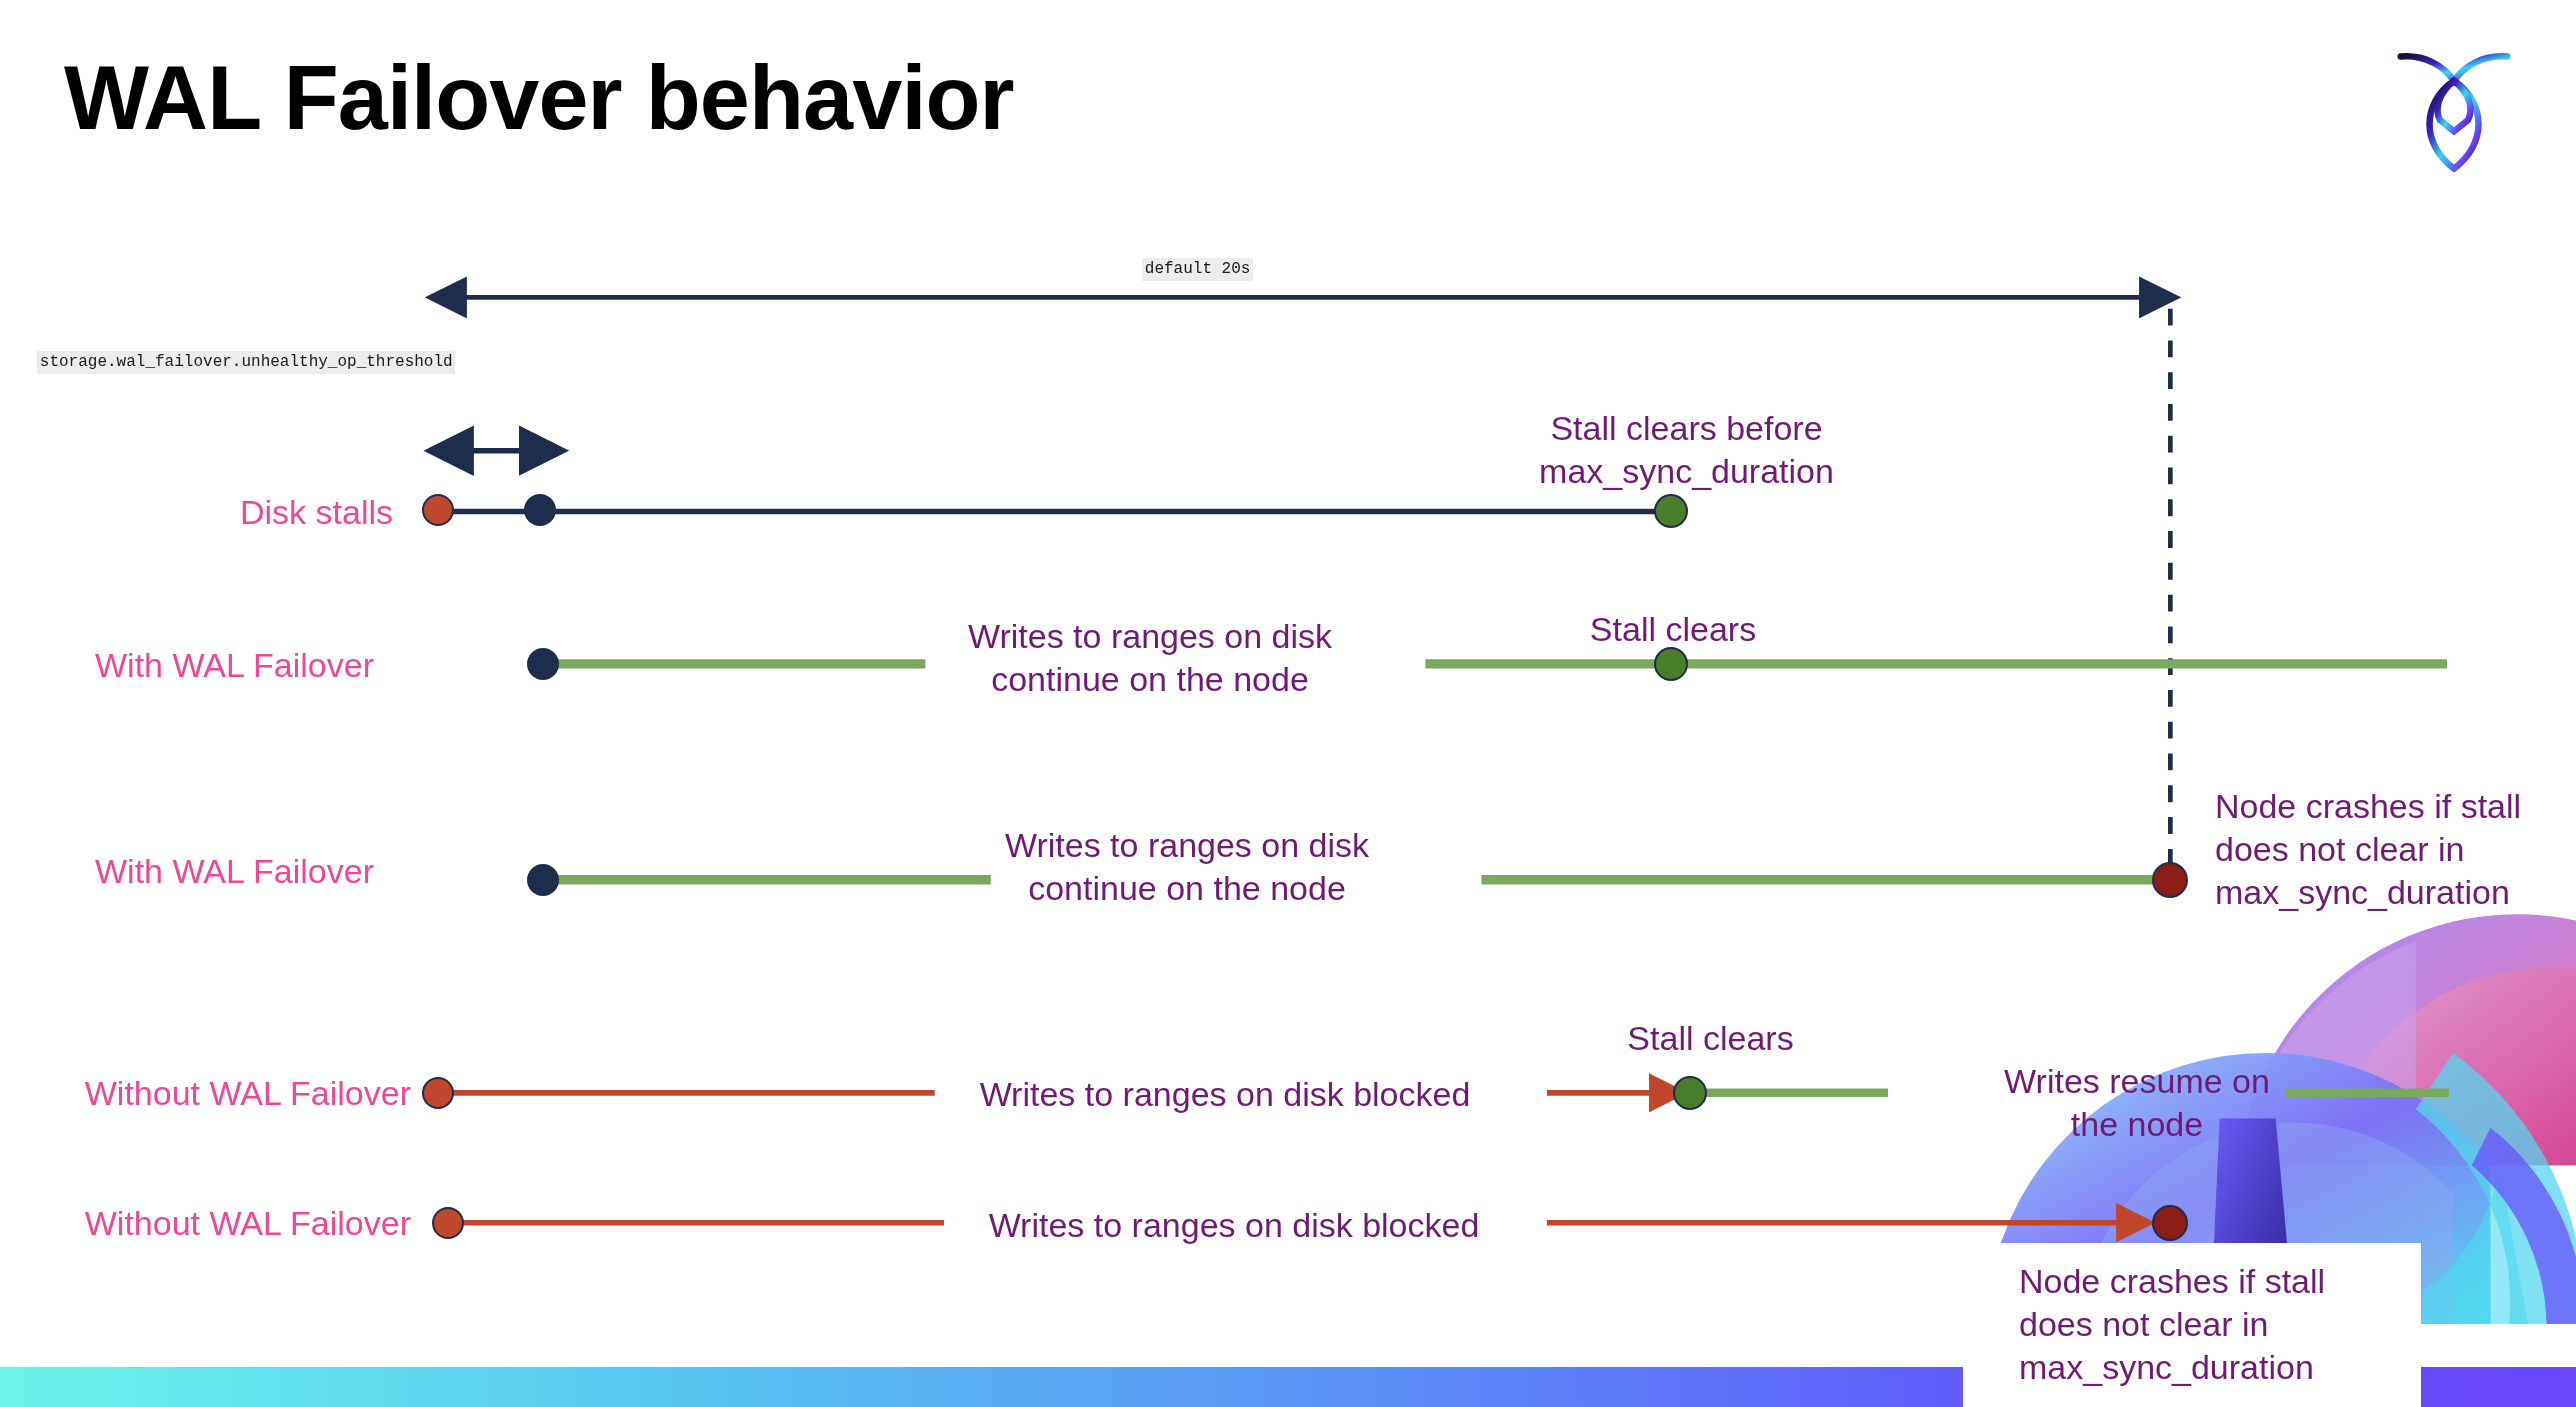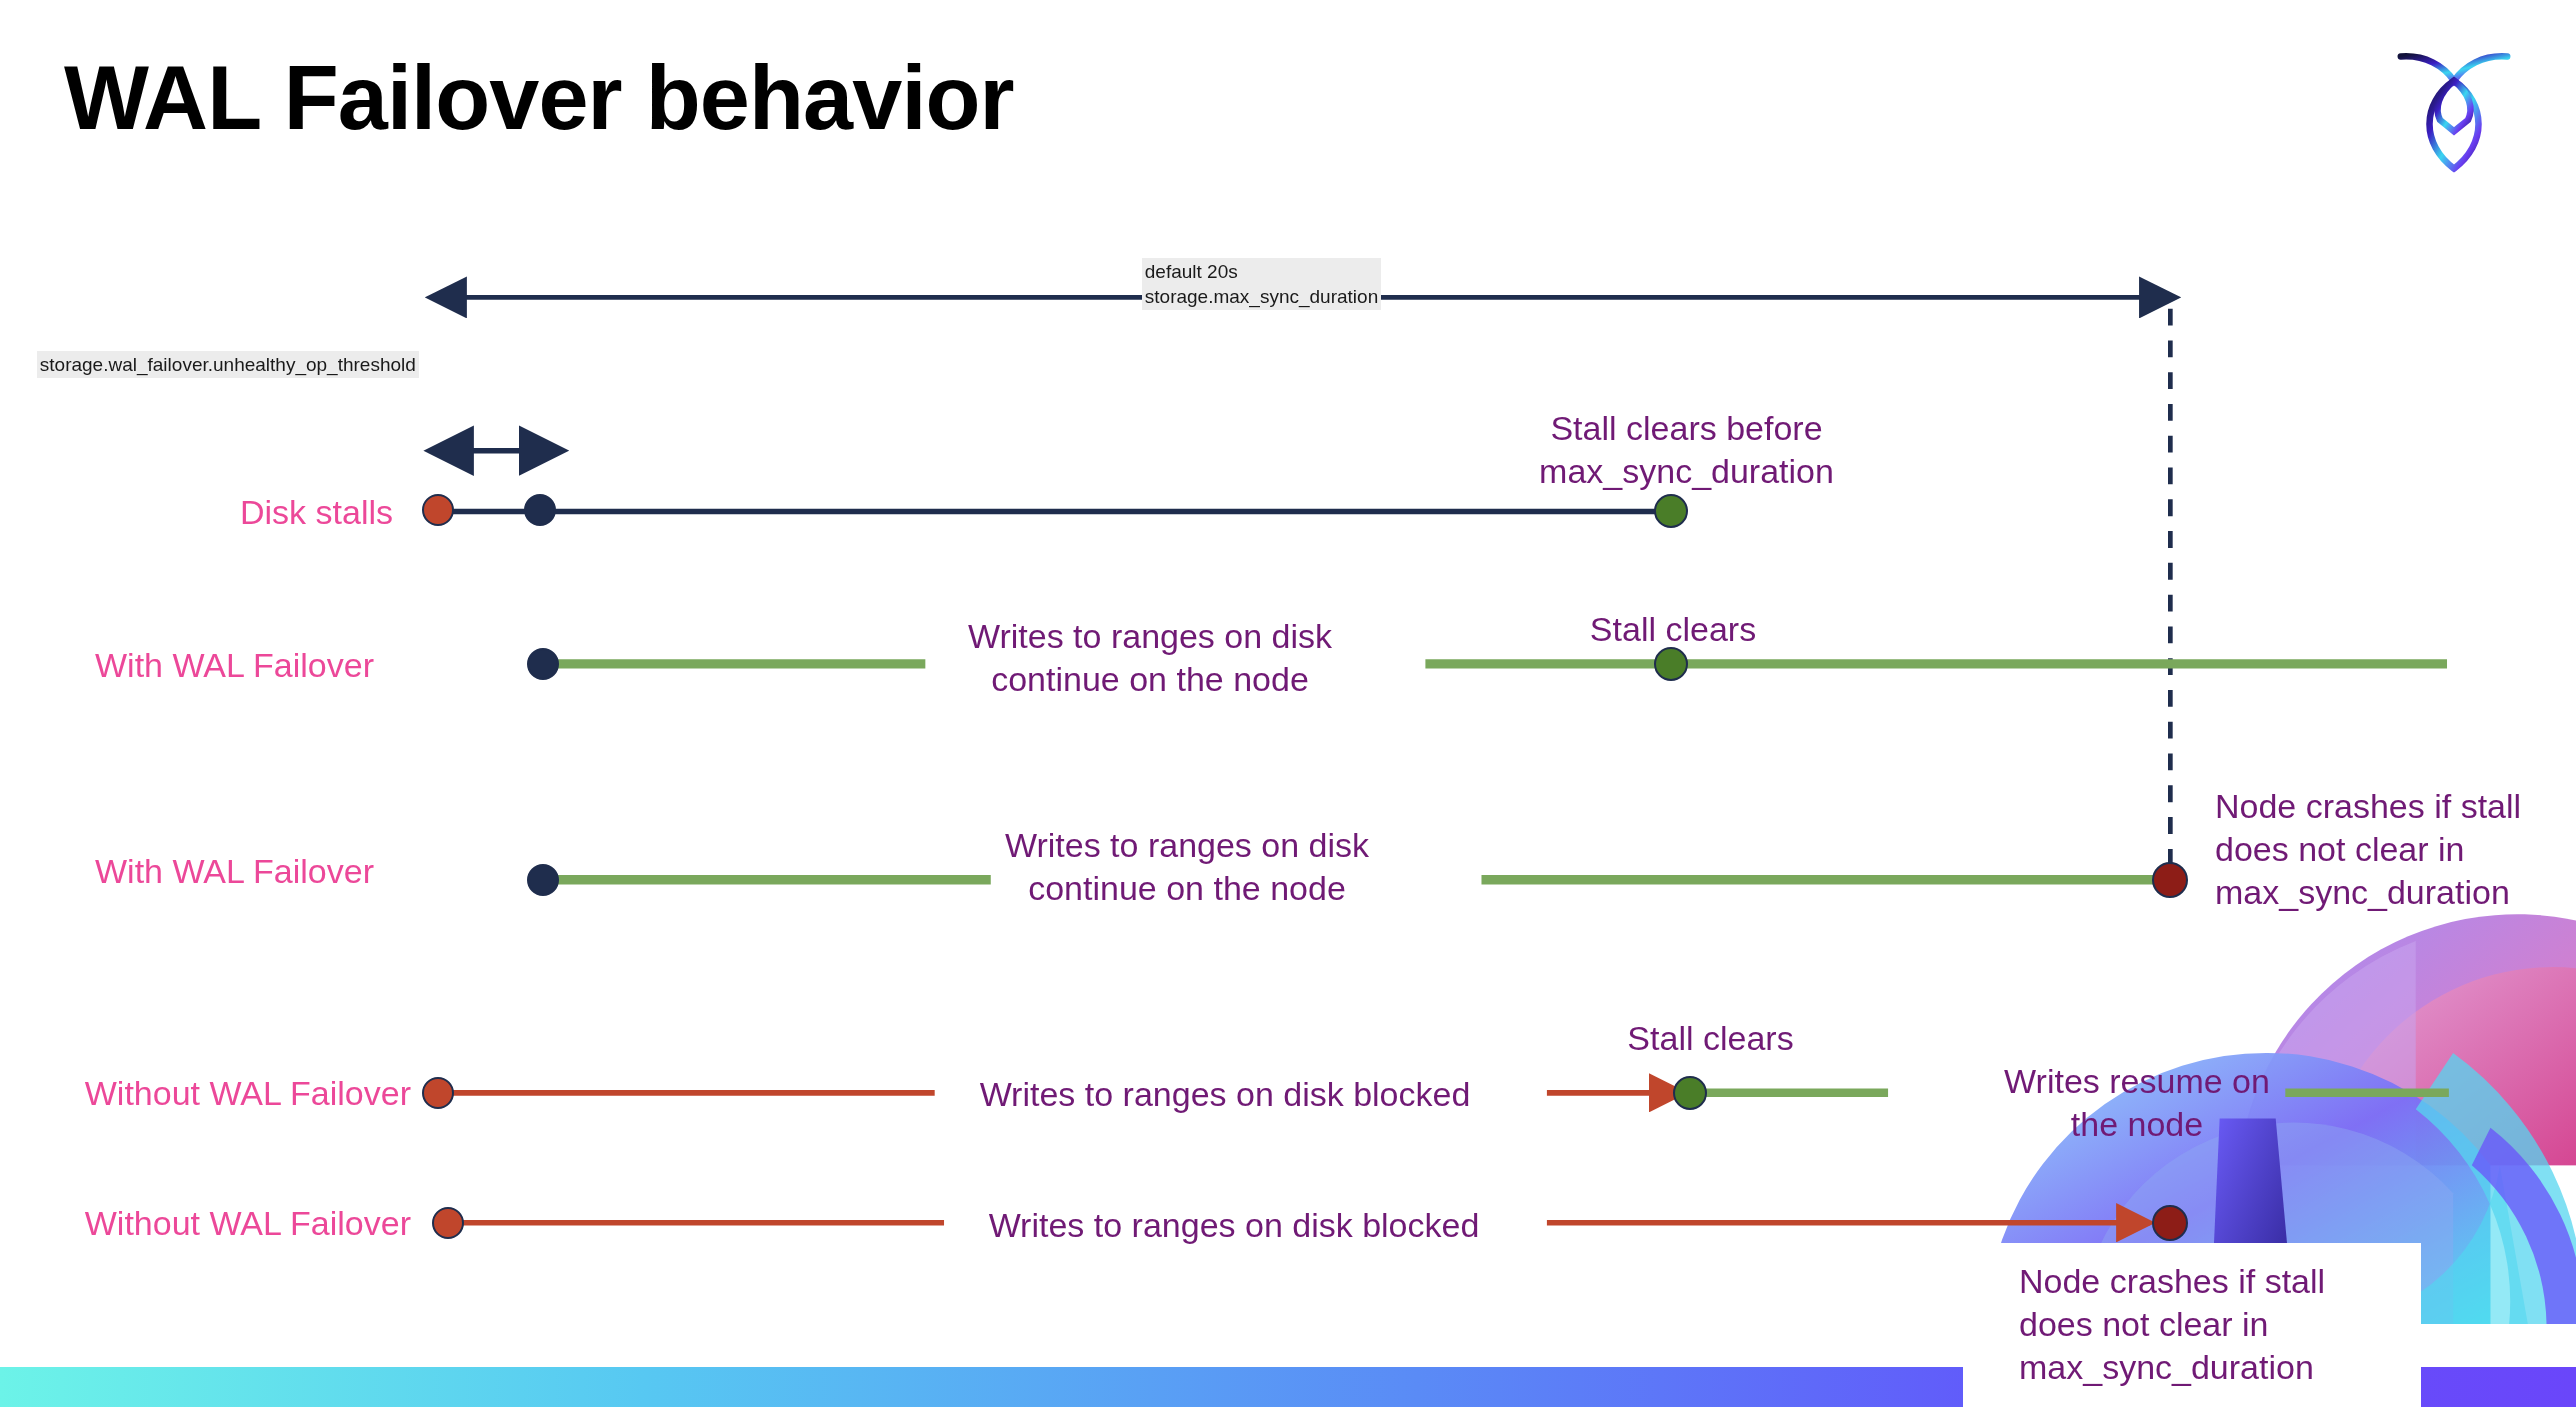--- a/index.html
+++ b/index.html
@@ -51,22 +51,22 @@
     position: absolute;
     left: 0;
     bottom: 0;
     width: 2576px;
     height: 41px;
     background: linear-gradient(90deg,#6cf3e8 0%, #57c8f2 25%, #5a8bf6 55%, #6254fb 80%, #6a46fa 100%);
   }
   
   .code {
     position: absolute;
-    font-family: Liberation Sans, sans-serif;
-    font-size: 19px;
+    font-family: Liberation Mono, monospace;
+    font-size: 16px;
     color: #1a1a1a;
     background: #ececec;
     white-space: nowrap;
     line-height: 1.32;
     padding: 0.9px 2.8px;
   }
   
   .rowlabel {
     position: absolute;
     font-size: 34px;
@@ -214,21 +214,20 @@
     <line x1="1655" y1="1169" x2="1800" y2="1169" stroke="#c0462c" stroke-width="6" marker-end="url(#arrRedR)"></line>
     <line x1="1818" y1="1169" x2="2020" y2="1169" stroke="#7aa85c" stroke-width="9"></line>
     <line x1="2445" y1="1169" x2="2620" y2="1169" stroke="#7aa85c" stroke-width="9"></line>
 
     <line x1="490" y1="1308" x2="1010" y2="1308" stroke="#c0462c" stroke-width="6"></line>
     <line x1="1655" y1="1308" x2="2300" y2="1308" stroke="#c0462c" stroke-width="6" marker-end="url(#arrRedR)"></line>
   </svg>
 
   <div class="code" style="left:1142px; top:258px;">
     <div>default 20s</div>
-    <div>storage.max_sync_duration</div>
   </div>
 
   <div class="code" style="left:37px; top:351px;">
     <div>storage.wal_failover.unhealthy_op_threshold</div>
   </div>
 
   <div class="rowlabel" style="left:0px; top:493px; width:393px;">Disk stalls</div>
   <div class="dot red" style="left:422px; top:494px; width:32px; height:32px;"></div>
   <div class="dot navy" style="left:524px; top:494px; width:32px; height:32px;"></div>
   <div class="dot green" style="left:1654px; top:494px; width:34px; height:34px;"></div>

